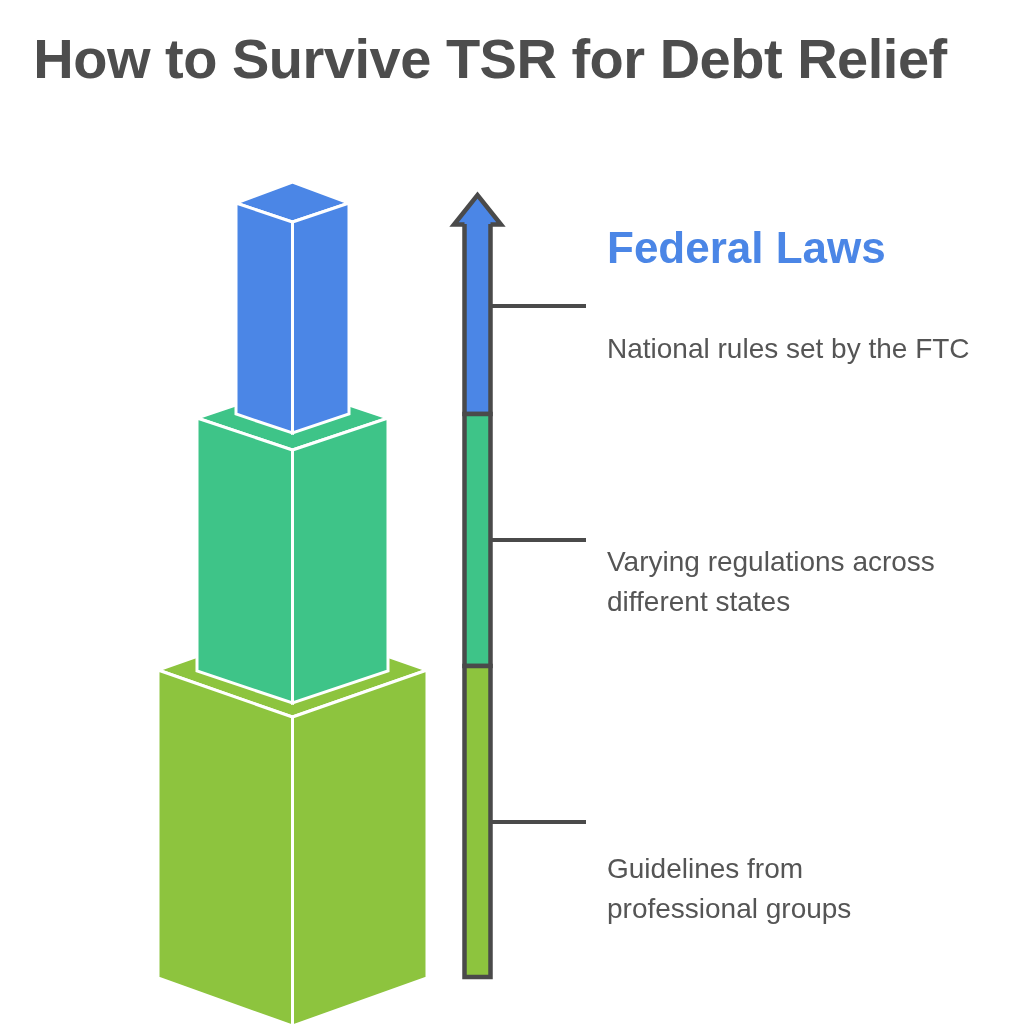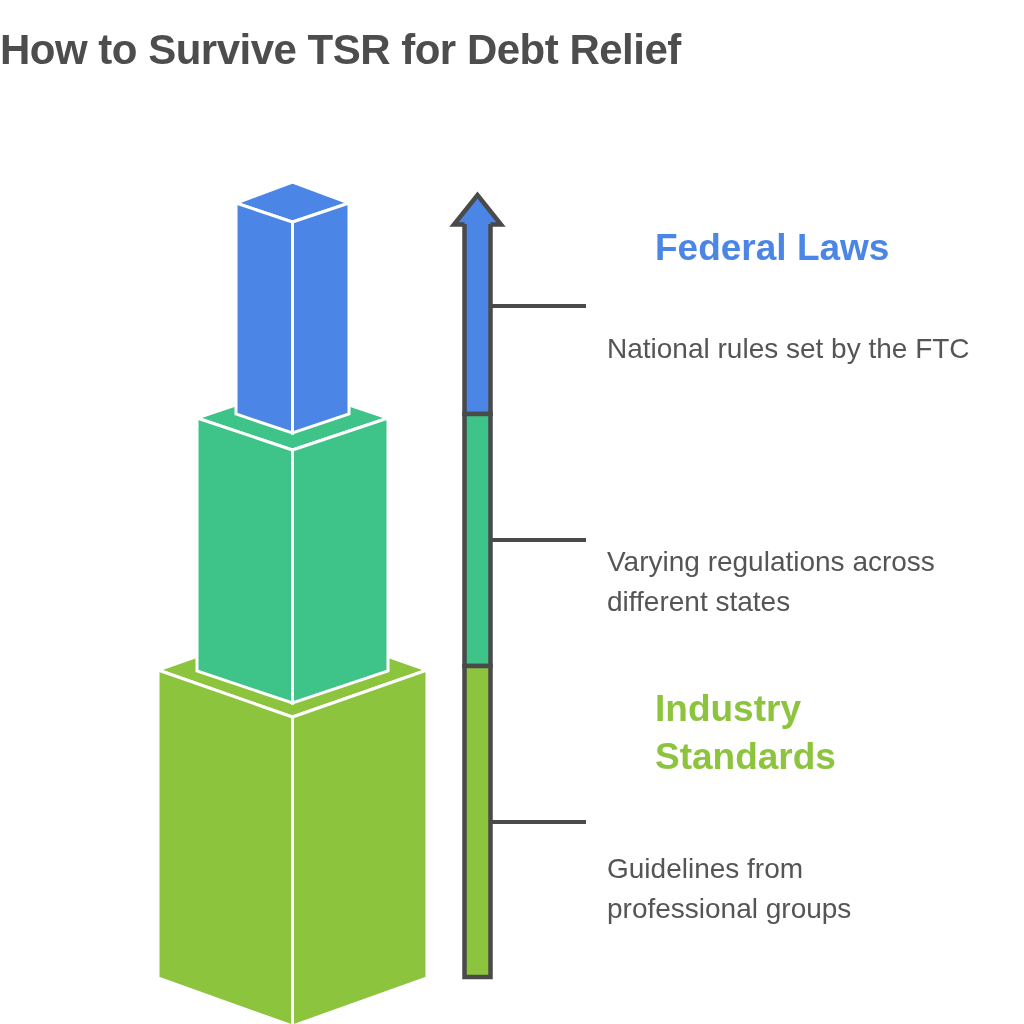--- a/index.html
+++ b/index.html
@@ -9,38 +9,37 @@
     width: 1024px;
     height: 1024px;
     background: #ffffff;
     overflow: hidden;
   }
   .title {
     position: absolute;
     top: 26px;
     left: 0;
     width: 980px;
-    text-align: left;
-    font-size: 42px;
+    text-align: center;
+    font-size: 56px;
     font-weight: 700;
     letter-spacing: -0.5px;
     color: #4d4d4d;
   }
   .diagram-svg {
     position: absolute;
     top: 0;
     left: 0;
   }
   .section { position: absolute; left: 607px; }
   .section-heading {
-    font-size: 37px;
+    font-size: 44px;
     font-weight: 700;
     line-height: 48px;
     white-space: pre-line;
-    margin-left: 48px;
   }
   .section-desc {
     font-size: 28px;
     font-weight: 400;
     line-height: 40px;
     color: #555555;
     white-space: pre-line;
   }
   .heading-federal { color: #4b86e6; }
   .heading-state { color: #3ec488; }
@@ -100,22 +99,18 @@
   </div>
   <div class="section pos-federal-desc">
     <div class="section-desc">National rules set by the FTC</div>
   </div>
 
   <div class="section pos-state-desc">
     <div class="section-desc">Varying regulations across
 different states</div>
   </div>
 
-  <div class="section pos-industry-heading">
-    <div class="section-heading heading-industry">Industry
-Standards</div>
-  </div>
   <div class="section pos-industry-desc">
     <div class="section-desc">Guidelines from
 professional groups</div>
   </div>
 
 </div>
 
 </body></html>

